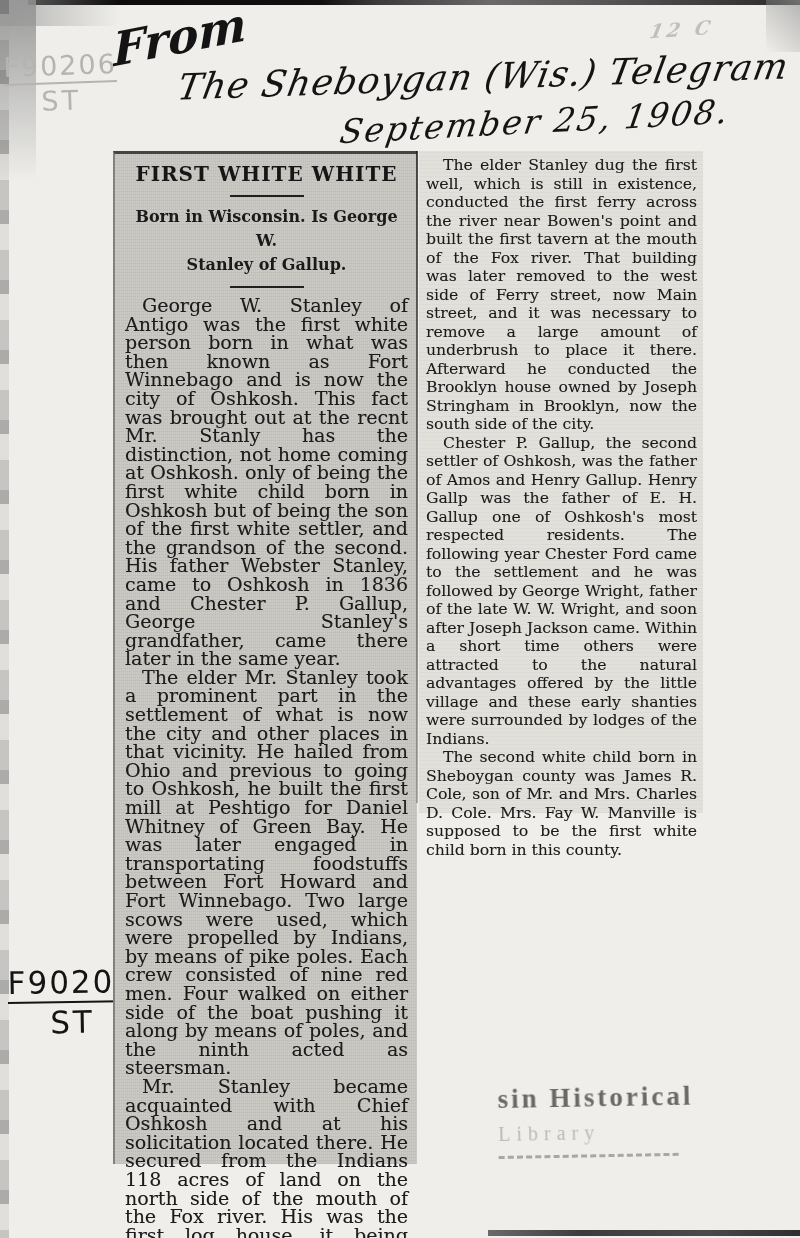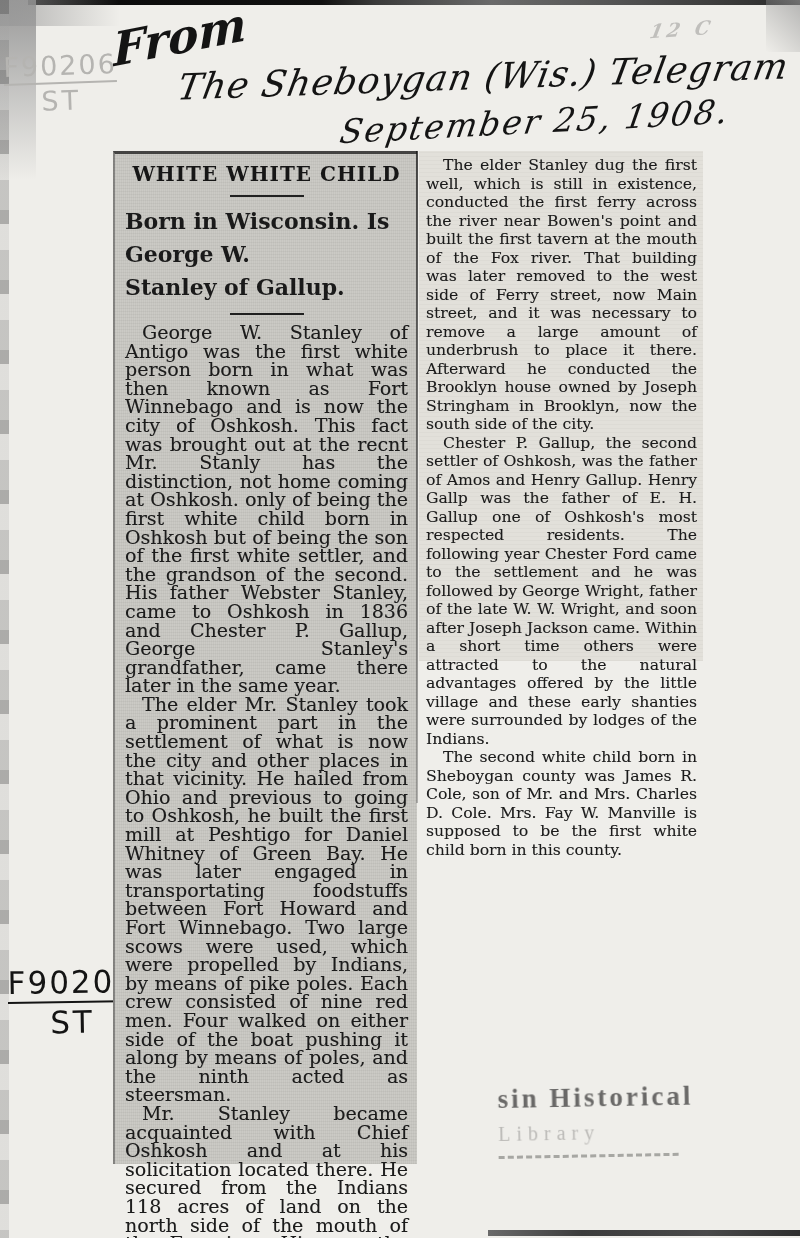--- a/index.html
+++ b/index.html
@@ -38,31 +38,31 @@
     position:absolute;left:113px;top:151px;width:304px;height:1013px;box-sizing:border-box;
     padding:6px 9px 0 10px;
     background:
       repeating-linear-gradient(0deg,rgba(0,0,0,.035) 0 1px,rgba(0,0,0,0) 1px 3px),
       repeating-linear-gradient(90deg,rgba(0,0,0,.03) 0 1px,rgba(0,0,0,0) 1px 2px),
       #cbcac5;
     border-top:3px solid rgba(25,25,25,.75);
     border-left:2px solid rgba(50,50,50,.45);
   }
   .col-right{
-    position:absolute;left:419px;top:151px;width:284px;height:510px;box-sizing:border-box;
+    position:absolute;left:419px;top:151px;width:284px;height:662px;box-sizing:border-box;
     padding:5px 6px 0 7px;
     background:
       repeating-linear-gradient(0deg,rgba(0,0,0,.025) 0 1px,rgba(0,0,0,0) 1px 4px),
       #e2e0da;
   }
   .col-divider{position:absolute;left:416px;top:151px;width:2px;height:652px;
     background:linear-gradient(180deg,rgba(20,20,20,.75),rgba(40,40,40,.55) 60%,rgba(60,60,60,.35));}
   .headline{font-size:20px;font-weight:bold;text-align:center;letter-spacing:1px;color:#161616;margin:2px 0 0 0;}
   .rule{width:74px;height:2px;background:#202020;margin:9px auto 8px auto;}
-  .subhead{font-weight:bold;font-size:22px;color:#1a1a1a;line-height:1.5;margin:0;}
+  .subhead{font-weight:bold;font-size:16px;color:#1a1a1a;text-align:center;line-height:1.5;margin:6px;}
   .col-left p,.col-right p{
     margin:0;text-indent:17px;text-align:justify;color:#1b1b1b;
     text-shadow:0.3px 0.3px 0 rgba(20,20,20,.3);
   }
   .col-left p{font-size:19px;line-height:18.6px;}
   .col-right p{font-size:15.6px;line-height:18.5px;}
   .pen-check{position:absolute;left:112px;top:153px;width:26px;height:26px;}
   
   .stamp{position:absolute;left:498px;top:1082px;width:230px;color:#4e4d4c;
     font-family:"Liberation Serif","DejaVu Serif",serif;transform:rotate(-1deg);}
@@ -94,21 +94,21 @@
   <div class="catalog catalog-bottom">
     <span class="code">F90206</span>
     <span class="letters">ST</span>
   </div>
 
   <svg class="pen-check" viewBox="0 0 26 26">
     <path d="M3 20 L12 8 M8 12 L22 3" stroke="#222" stroke-width="2" fill="none" stroke-linecap="round"></path>
   </svg>
 
   <div class="col-left">
-    <div class="headline">WHITE WHITE CHILD</div>
+    <div class="headline">FIRST WHITE WHITE</div>
     <div class="rule"></div>
     <div class="subhead">
       <span>Born in Wisconsin.  Is  George W.</span><br>
       <span>Stanley of Gallup.</span>
     </div>
     <div class="rule"></div>
     <p>George W. Stanley of Antigo was the first white person born in what was then known as Fort Winnebago and is now the city of Oshkosh. This fact was brought out at the recnt Mr. Stanly has the distinction, not home coming at Oshkosh. only of being the first white child born in Oshkosh but of being the son of the first white settler, and the grandson of the second.  His father Webster Stanley, came to Oshkosh in 1836 and Chester P. Gallup, George Stanley's grandfather, came there later in the same year.</p>
     <p>The elder Mr. Stanley took a prominent part in the settlement of what is now the city and other places in that vicinity.  He hailed from Ohio and previous to going to Oshkosh, he built the first mill at Peshtigo for Daniel Whitney of Green Bay.  He was later engaged in transportating foodstuffs between Fort Howard and Fort Winnebago.  Two large scows were used, which were propelled by Indians, by means of pike poles. Each crew consisted of nine red men. Four walked on either side of the boat pushing it along by means of poles, and the ninth acted as steersman.</p>
     <p>Mr. Stanley became acquainted with Chief Oshkosh and at his solicitation located there.  He secured from the Indians 118 acres of land on the north side of the mouth of the Fox river.  His was the first log house, it being sixteen and a half feet square.  An addition to that shanty was used as the first school house.  Miss Emaline Cook of Fond du Lac, later Mrs. Henry Gallup, being the first teacher. Seven pupils attended that school.  They were Henrietta and Electa Wright, sisters of the late W. W. Wright, three McCarthy children and Malinda' Stanley, sister of George Stanley.</p>
   </div>

